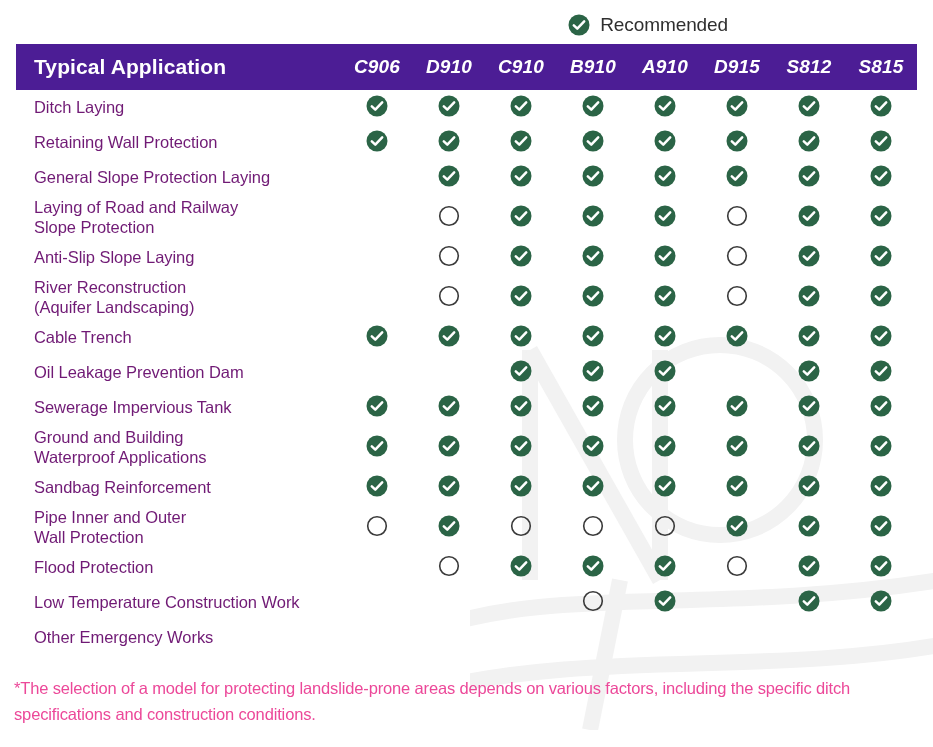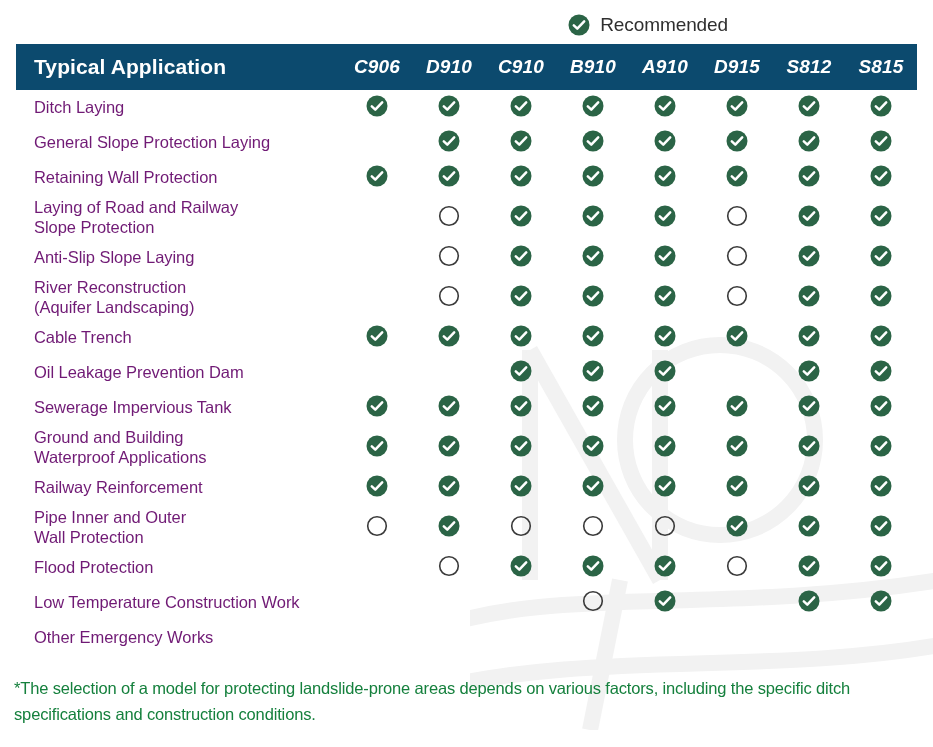--- a/index.html
+++ b/index.html
@@ -77,21 +77,21 @@
   }
   table.matrix {
     border-collapse: collapse;
     width: 901px;
     table-layout: fixed;
   }
   table.matrix col.c-app { width: 325px; }
   table.matrix col.c-mod { width: 72px; }
 
   thead th {
-    background: #0c4a6e;
+    background: #4c1d95;
     color: #ffffff;
     height: 46px;
     font-size: 19px;
     font-weight: bold;
     padding: 0;
     vertical-align: middle;
   }
   thead th.app-head {
     text-align: left;
     padding-left: 18px;
@@ -125,21 +125,21 @@
   tbody tr.r2 td { height: 45px; }
 
   
   .footnote {
     position: absolute;
     left: 14px;
     top: 676px;
     width: 906px;
     font-size: 16.5px;
     line-height: 1.55;
-    color: #15803d;
+    color: #ec4899;
     letter-spacing: -0.15px;
   }
 </style>
 </head>
 <body>
 
 <svg class="watermark" viewBox="0 0 470 400" aria-hidden="true">
   <g fill="none" stroke="#f2f2f2" stroke-width="16">
     <circle cx="250" cy="110" r="95"></circle>
     <path d="M60 20 L60 250"></path>
@@ -224,60 +224,60 @@
                   <circle cx="11" cy="11" r="10.5" fill="#2b6446"></circle>
                   <path d="M5.8 11.3 L9.3 14.7 L16.2 7.4" fill="none" stroke="#ffffff" stroke-width="2.5" stroke-linecap="round" stroke-linejoin="round"></path>
                 </svg></span></td>
             <td class="mark-cell"><span class="mk"><svg viewBox="0 0 22 22">
                   <circle cx="11" cy="11" r="10.5" fill="#2b6446"></circle>
                   <path d="M5.8 11.3 L9.3 14.7 L16.2 7.4" fill="none" stroke="#ffffff" stroke-width="2.5" stroke-linecap="round" stroke-linejoin="round"></path>
                 </svg></span></td>
           </tr>
           <tr class="r1">
             <td class="app-cell">
+              <div>Retaining Wall Protection</div>
+            </td>
+            <td class="mark-cell"><span class="mk"><svg viewBox="0 0 22 22">
+                  <circle cx="11" cy="11" r="10.5" fill="#2b6446"></circle>
+                  <path d="M5.8 11.3 L9.3 14.7 L16.2 7.4" fill="none" stroke="#ffffff" stroke-width="2.5" stroke-linecap="round" stroke-linejoin="round"></path>
+                </svg></span></td>
+            <td class="mark-cell"><span class="mk"><svg viewBox="0 0 22 22">
+                  <circle cx="11" cy="11" r="10.5" fill="#2b6446"></circle>
+                  <path d="M5.8 11.3 L9.3 14.7 L16.2 7.4" fill="none" stroke="#ffffff" stroke-width="2.5" stroke-linecap="round" stroke-linejoin="round"></path>
+                </svg></span></td>
+            <td class="mark-cell"><span class="mk"><svg viewBox="0 0 22 22">
+                  <circle cx="11" cy="11" r="10.5" fill="#2b6446"></circle>
+                  <path d="M5.8 11.3 L9.3 14.7 L16.2 7.4" fill="none" stroke="#ffffff" stroke-width="2.5" stroke-linecap="round" stroke-linejoin="round"></path>
+                </svg></span></td>
+            <td class="mark-cell"><span class="mk"><svg viewBox="0 0 22 22">
+                  <circle cx="11" cy="11" r="10.5" fill="#2b6446"></circle>
+                  <path d="M5.8 11.3 L9.3 14.7 L16.2 7.4" fill="none" stroke="#ffffff" stroke-width="2.5" stroke-linecap="round" stroke-linejoin="round"></path>
+                </svg></span></td>
+            <td class="mark-cell"><span class="mk"><svg viewBox="0 0 22 22">
+                  <circle cx="11" cy="11" r="10.5" fill="#2b6446"></circle>
+                  <path d="M5.8 11.3 L9.3 14.7 L16.2 7.4" fill="none" stroke="#ffffff" stroke-width="2.5" stroke-linecap="round" stroke-linejoin="round"></path>
+                </svg></span></td>
+            <td class="mark-cell"><span class="mk"><svg viewBox="0 0 22 22">
+                  <circle cx="11" cy="11" r="10.5" fill="#2b6446"></circle>
+                  <path d="M5.8 11.3 L9.3 14.7 L16.2 7.4" fill="none" stroke="#ffffff" stroke-width="2.5" stroke-linecap="round" stroke-linejoin="round"></path>
+                </svg></span></td>
+            <td class="mark-cell"><span class="mk"><svg viewBox="0 0 22 22">
+                  <circle cx="11" cy="11" r="10.5" fill="#2b6446"></circle>
+                  <path d="M5.8 11.3 L9.3 14.7 L16.2 7.4" fill="none" stroke="#ffffff" stroke-width="2.5" stroke-linecap="round" stroke-linejoin="round"></path>
+                </svg></span></td>
+            <td class="mark-cell"><span class="mk"><svg viewBox="0 0 22 22">
+                  <circle cx="11" cy="11" r="10.5" fill="#2b6446"></circle>
+                  <path d="M5.8 11.3 L9.3 14.7 L16.2 7.4" fill="none" stroke="#ffffff" stroke-width="2.5" stroke-linecap="round" stroke-linejoin="round"></path>
+                </svg></span></td>
+          </tr>
+          <tr class="r1">
+            <td class="app-cell">
               <div>General Slope Protection Laying</div>
             </td>
             <td class="mark-cell"></td>
-            <td class="mark-cell"><span class="mk"><svg viewBox="0 0 22 22">
-                  <circle cx="11" cy="11" r="10.5" fill="#2b6446"></circle>
-                  <path d="M5.8 11.3 L9.3 14.7 L16.2 7.4" fill="none" stroke="#ffffff" stroke-width="2.5" stroke-linecap="round" stroke-linejoin="round"></path>
-                </svg></span></td>
-            <td class="mark-cell"><span class="mk"><svg viewBox="0 0 22 22">
-                  <circle cx="11" cy="11" r="10.5" fill="#2b6446"></circle>
-                  <path d="M5.8 11.3 L9.3 14.7 L16.2 7.4" fill="none" stroke="#ffffff" stroke-width="2.5" stroke-linecap="round" stroke-linejoin="round"></path>
-                </svg></span></td>
-            <td class="mark-cell"><span class="mk"><svg viewBox="0 0 22 22">
-                  <circle cx="11" cy="11" r="10.5" fill="#2b6446"></circle>
-                  <path d="M5.8 11.3 L9.3 14.7 L16.2 7.4" fill="none" stroke="#ffffff" stroke-width="2.5" stroke-linecap="round" stroke-linejoin="round"></path>
-                </svg></span></td>
-            <td class="mark-cell"><span class="mk"><svg viewBox="0 0 22 22">
-                  <circle cx="11" cy="11" r="10.5" fill="#2b6446"></circle>
-                  <path d="M5.8 11.3 L9.3 14.7 L16.2 7.4" fill="none" stroke="#ffffff" stroke-width="2.5" stroke-linecap="round" stroke-linejoin="round"></path>
-                </svg></span></td>
-            <td class="mark-cell"><span class="mk"><svg viewBox="0 0 22 22">
-                  <circle cx="11" cy="11" r="10.5" fill="#2b6446"></circle>
-                  <path d="M5.8 11.3 L9.3 14.7 L16.2 7.4" fill="none" stroke="#ffffff" stroke-width="2.5" stroke-linecap="round" stroke-linejoin="round"></path>
-                </svg></span></td>
-            <td class="mark-cell"><span class="mk"><svg viewBox="0 0 22 22">
-                  <circle cx="11" cy="11" r="10.5" fill="#2b6446"></circle>
-                  <path d="M5.8 11.3 L9.3 14.7 L16.2 7.4" fill="none" stroke="#ffffff" stroke-width="2.5" stroke-linecap="round" stroke-linejoin="round"></path>
-                </svg></span></td>
-            <td class="mark-cell"><span class="mk"><svg viewBox="0 0 22 22">
-                  <circle cx="11" cy="11" r="10.5" fill="#2b6446"></circle>
-                  <path d="M5.8 11.3 L9.3 14.7 L16.2 7.4" fill="none" stroke="#ffffff" stroke-width="2.5" stroke-linecap="round" stroke-linejoin="round"></path>
-                </svg></span></td>
-          </tr>
-          <tr class="r1">
-            <td class="app-cell">
-              <div>Retaining Wall Protection</div>
-            </td>
-            <td class="mark-cell"><span class="mk"><svg viewBox="0 0 22 22">
-                  <circle cx="11" cy="11" r="10.5" fill="#2b6446"></circle>
-                  <path d="M5.8 11.3 L9.3 14.7 L16.2 7.4" fill="none" stroke="#ffffff" stroke-width="2.5" stroke-linecap="round" stroke-linejoin="round"></path>
-                </svg></span></td>
             <td class="mark-cell"><span class="mk"><svg viewBox="0 0 22 22">
                   <circle cx="11" cy="11" r="10.5" fill="#2b6446"></circle>
                   <path d="M5.8 11.3 L9.3 14.7 L16.2 7.4" fill="none" stroke="#ffffff" stroke-width="2.5" stroke-linecap="round" stroke-linejoin="round"></path>
                 </svg></span></td>
             <td class="mark-cell"><span class="mk"><svg viewBox="0 0 22 22">
                   <circle cx="11" cy="11" r="10.5" fill="#2b6446"></circle>
                   <path d="M5.8 11.3 L9.3 14.7 L16.2 7.4" fill="none" stroke="#ffffff" stroke-width="2.5" stroke-linecap="round" stroke-linejoin="round"></path>
                 </svg></span></td>
             <td class="mark-cell"><span class="mk"><svg viewBox="0 0 22 22">
                   <circle cx="11" cy="11" r="10.5" fill="#2b6446"></circle>
@@ -533,21 +533,21 @@
                   <circle cx="11" cy="11" r="10.5" fill="#2b6446"></circle>
                   <path d="M5.8 11.3 L9.3 14.7 L16.2 7.4" fill="none" stroke="#ffffff" stroke-width="2.5" stroke-linecap="round" stroke-linejoin="round"></path>
                 </svg></span></td>
             <td class="mark-cell"><span class="mk"><svg viewBox="0 0 22 22">
                   <circle cx="11" cy="11" r="10.5" fill="#2b6446"></circle>
                   <path d="M5.8 11.3 L9.3 14.7 L16.2 7.4" fill="none" stroke="#ffffff" stroke-width="2.5" stroke-linecap="round" stroke-linejoin="round"></path>
                 </svg></span></td>
           </tr>
           <tr class="r1">
             <td class="app-cell">
-              <div>Railway Reinforcement</div>
+              <div>Sandbag Reinforcement</div>
             </td>
             <td class="mark-cell"><span class="mk"><svg viewBox="0 0 22 22">
                   <circle cx="11" cy="11" r="10.5" fill="#2b6446"></circle>
                   <path d="M5.8 11.3 L9.3 14.7 L16.2 7.4" fill="none" stroke="#ffffff" stroke-width="2.5" stroke-linecap="round" stroke-linejoin="round"></path>
                 </svg></span></td>
             <td class="mark-cell"><span class="mk"><svg viewBox="0 0 22 22">
                   <circle cx="11" cy="11" r="10.5" fill="#2b6446"></circle>
                   <path d="M5.8 11.3 L9.3 14.7 L16.2 7.4" fill="none" stroke="#ffffff" stroke-width="2.5" stroke-linecap="round" stroke-linejoin="round"></path>
                 </svg></span></td>
             <td class="mark-cell"><span class="mk"><svg viewBox="0 0 22 22">

